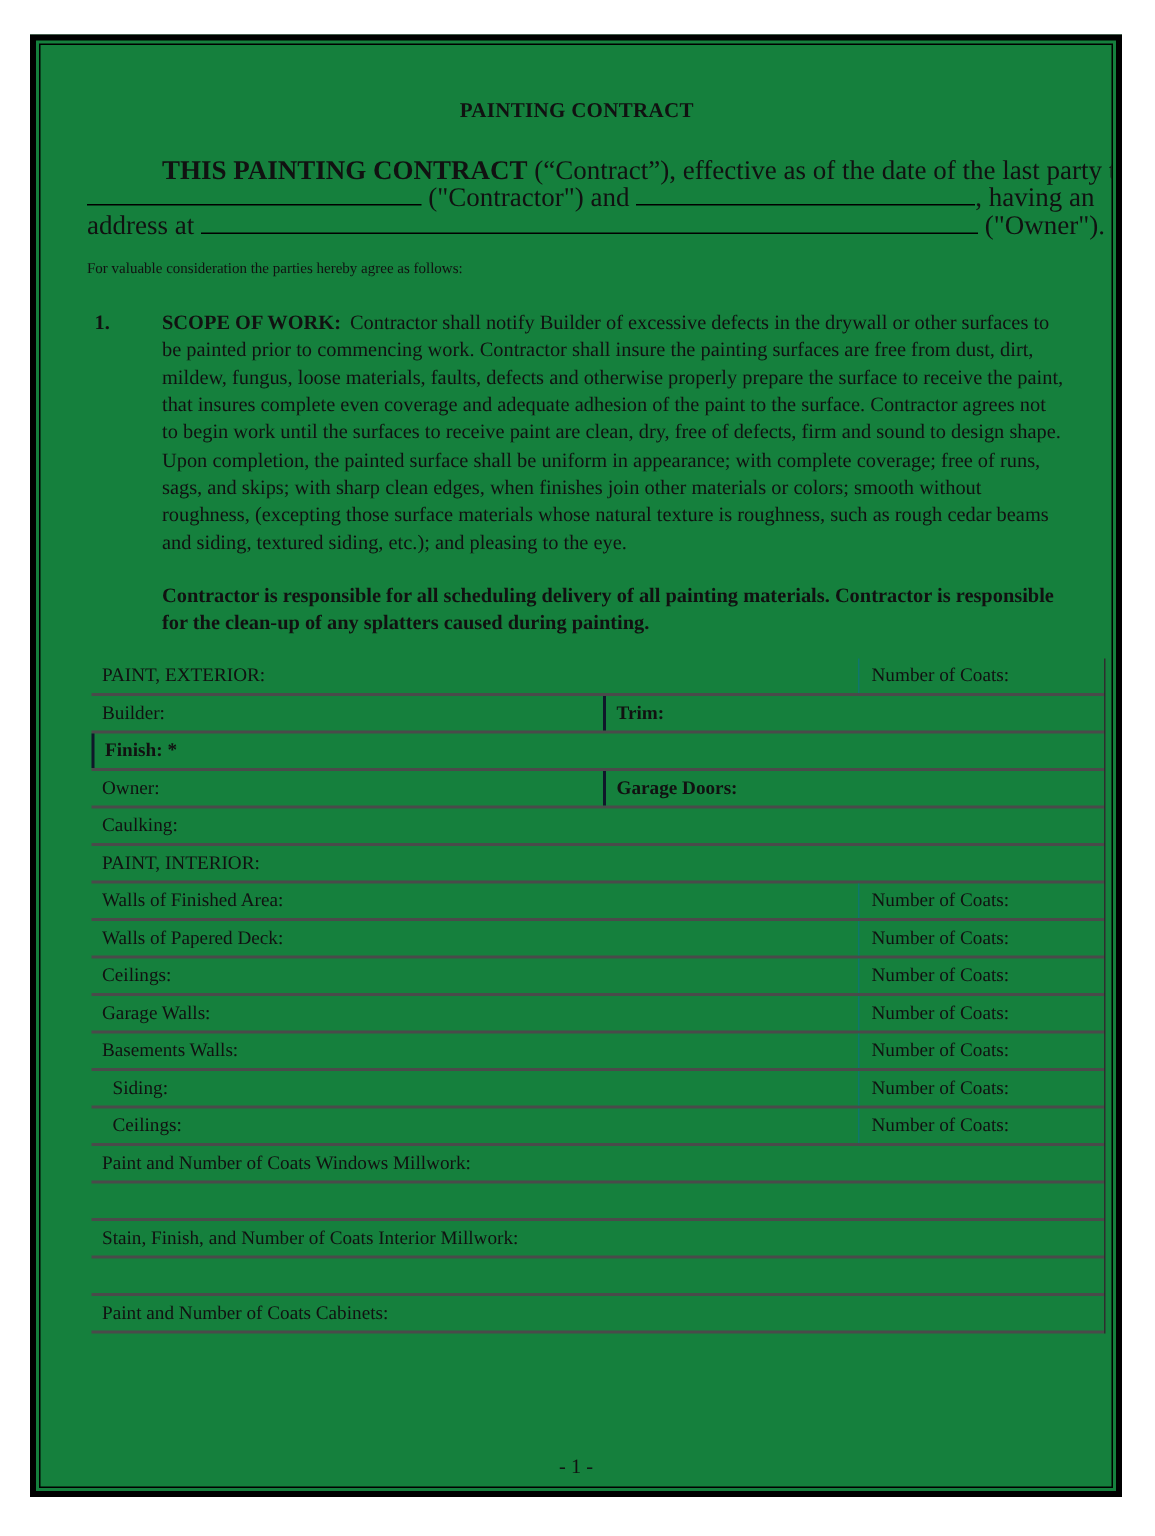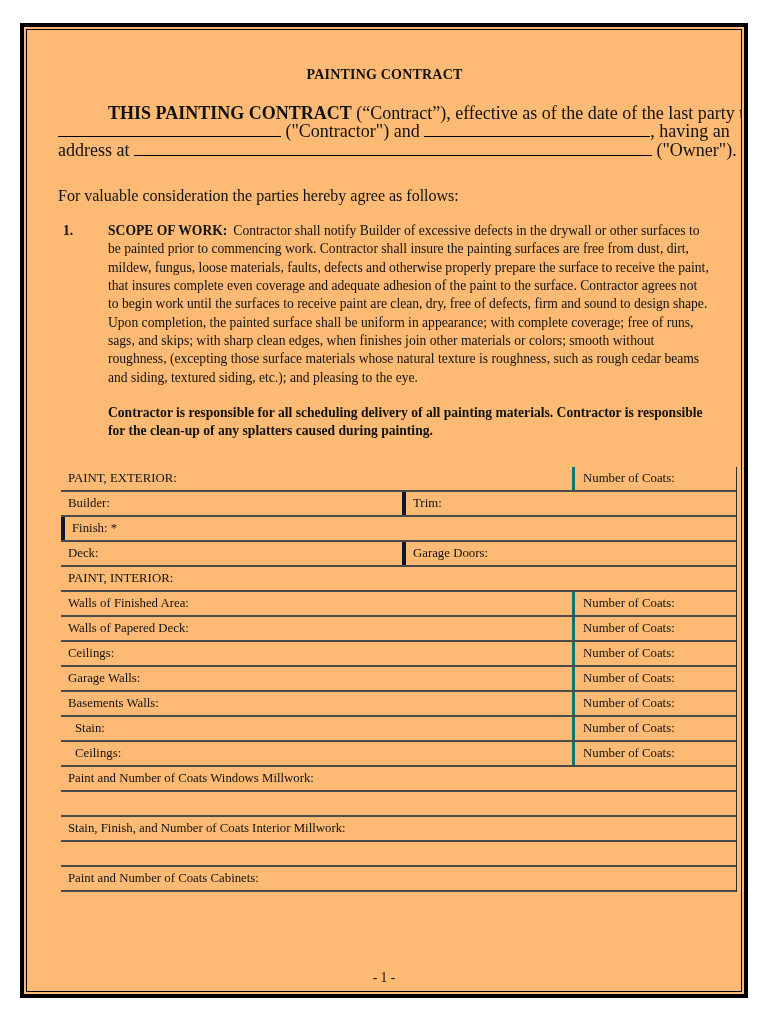--- a/index.html
+++ b/index.html
@@ -3,21 +3,21 @@
 <meta charset="utf-8">
 <style>
   html,body{margin:0;padding:0;}
   body{
     width:770px;height:1024px;background:#ffffff;position:relative;
     font-family:"Liberation Serif","DejaVu Serif",serif;color:#111;
     -webkit-font-smoothing:antialiased;
   }
   .frame{
     position:absolute;left:20px;top:23px;width:728px;height:975px;
-    box-sizing:border-box;border:4px solid #000;padding:2px;background:#fdba74;
+    box-sizing:border-box;border:4px solid #000;padding:2px;background:#15803d;
   }
   .inner{
     box-sizing:border-box;border:1px solid #000;width:100%;height:100%;
     position:relative;overflow:hidden;
   }
   .content{padding:0 30px 0 31px;}
   .title{
     margin-top:36px;text-align:center;font-weight:bold;font-size:14px;line-height:17px;
     letter-spacing:.2px;
   }
@@ -26,39 +26,39 @@
   .first-indent{display:inline-block;width:50px;}
   b{font-weight:bold;}
   .blank{
     display:inline-block;border-bottom:1px solid #000;height:13px;
     vertical-align:baseline;
   }
   .b-name{width:37px;}
   .b-addr1{width:223px;}
   .b-name2{width:226px;}
   .b-addr2{width:518px;}
-  .consider{margin-top:28px;font-size:16px;line-height:18.3px;}
+  .consider{margin-top:12px;font-size:10px;line-height:18.3px;}
   .section{position:relative;margin-top:17px;padding-left:50px;font-size:13.6px;line-height:18.3px;}
   .sec-num{position:absolute;left:5px;top:0;font-weight:bold;}
   .sec-text{margin-left:6px;}
   .para2{margin-top:17px;padding-left:50px;font-size:13.6px;line-height:18.3px;max-width:600px;font-weight:bold;}
   .ptable{
-    margin-left:34px;margin-top:27px;width:676px;
+    margin-left:34px;margin-top:15px;width:676px;
     border-right:1px solid #2e2e2e;box-sizing:border-box;
     font-size:12.8px;
   }
   .trow{
     display:flex;height:25px;box-sizing:border-box;
     border-bottom:2px solid #4a4a4a;
   }
   .cell{display:flex;align-items:center;box-sizing:border-box;padding-left:7px;overflow:hidden;}
   .cell.grow{flex:1;}
-  .cell.coats{flex:none;width:164px;border-left:3px solid #0f766e;padding-left:8px;}
+  .cell.coats{flex:none;width:164px;border-left:1px solid #0f766e;padding-left:8px;}
   .cell.split-left{flex:none;width:341px;}
-  .cell.split-right{flex:1;border-left:4px solid #0f172a;}
+  .cell.split-right{flex:1;border-left:2px solid #0f172a;font-weight:bold;}
   .cell.indent{padding-left:14px;}
   .footer{
     position:absolute;left:0;right:0;bottom:5px;text-align:center;
     font-size:13.6px;
   }
 </style>
 </head>
 <body>
 
 <div class="frame">
@@ -106,27 +106,32 @@
       </div>
 
       <div class="trow">
         <div class="cell split-right">
             <span>Finish: *</span>
           </div>
       </div>
 
       <div class="trow">
         <div class="cell split-left">
-            <span>Deck:</span>
+            <span>Owner:</span>
           </div>
         <div class="cell split-right">
             <span>Garage Doors:</span>
           </div>
       </div>
 
+      <div class="trow">
+        <div class="cell grow">
+            <span>Caulking:</span>
+          </div>
+      </div>
 
       <div class="trow">
         <div class="cell grow">
             <span>PAINT, INTERIOR:</span>
           </div>
       </div>
 
       <div class="trow">
         <div class="cell grow">
             <span>Walls of Finished Area:</span>
@@ -167,21 +172,21 @@
         <div class="cell grow">
             <span>Basements Walls:</span>
           </div>
         <div class="cell coats">
             <span>Number of Coats:</span>
           </div>
       </div>
 
       <div class="trow">
         <div class="cell grow indent">
-            <span>Stain:</span>
+            <span>Siding:</span>
           </div>
         <div class="cell coats">
             <span>Number of Coats:</span>
           </div>
       </div>
 
       <div class="trow">
         <div class="cell grow indent">
             <span>Ceilings:</span>
           </div>

